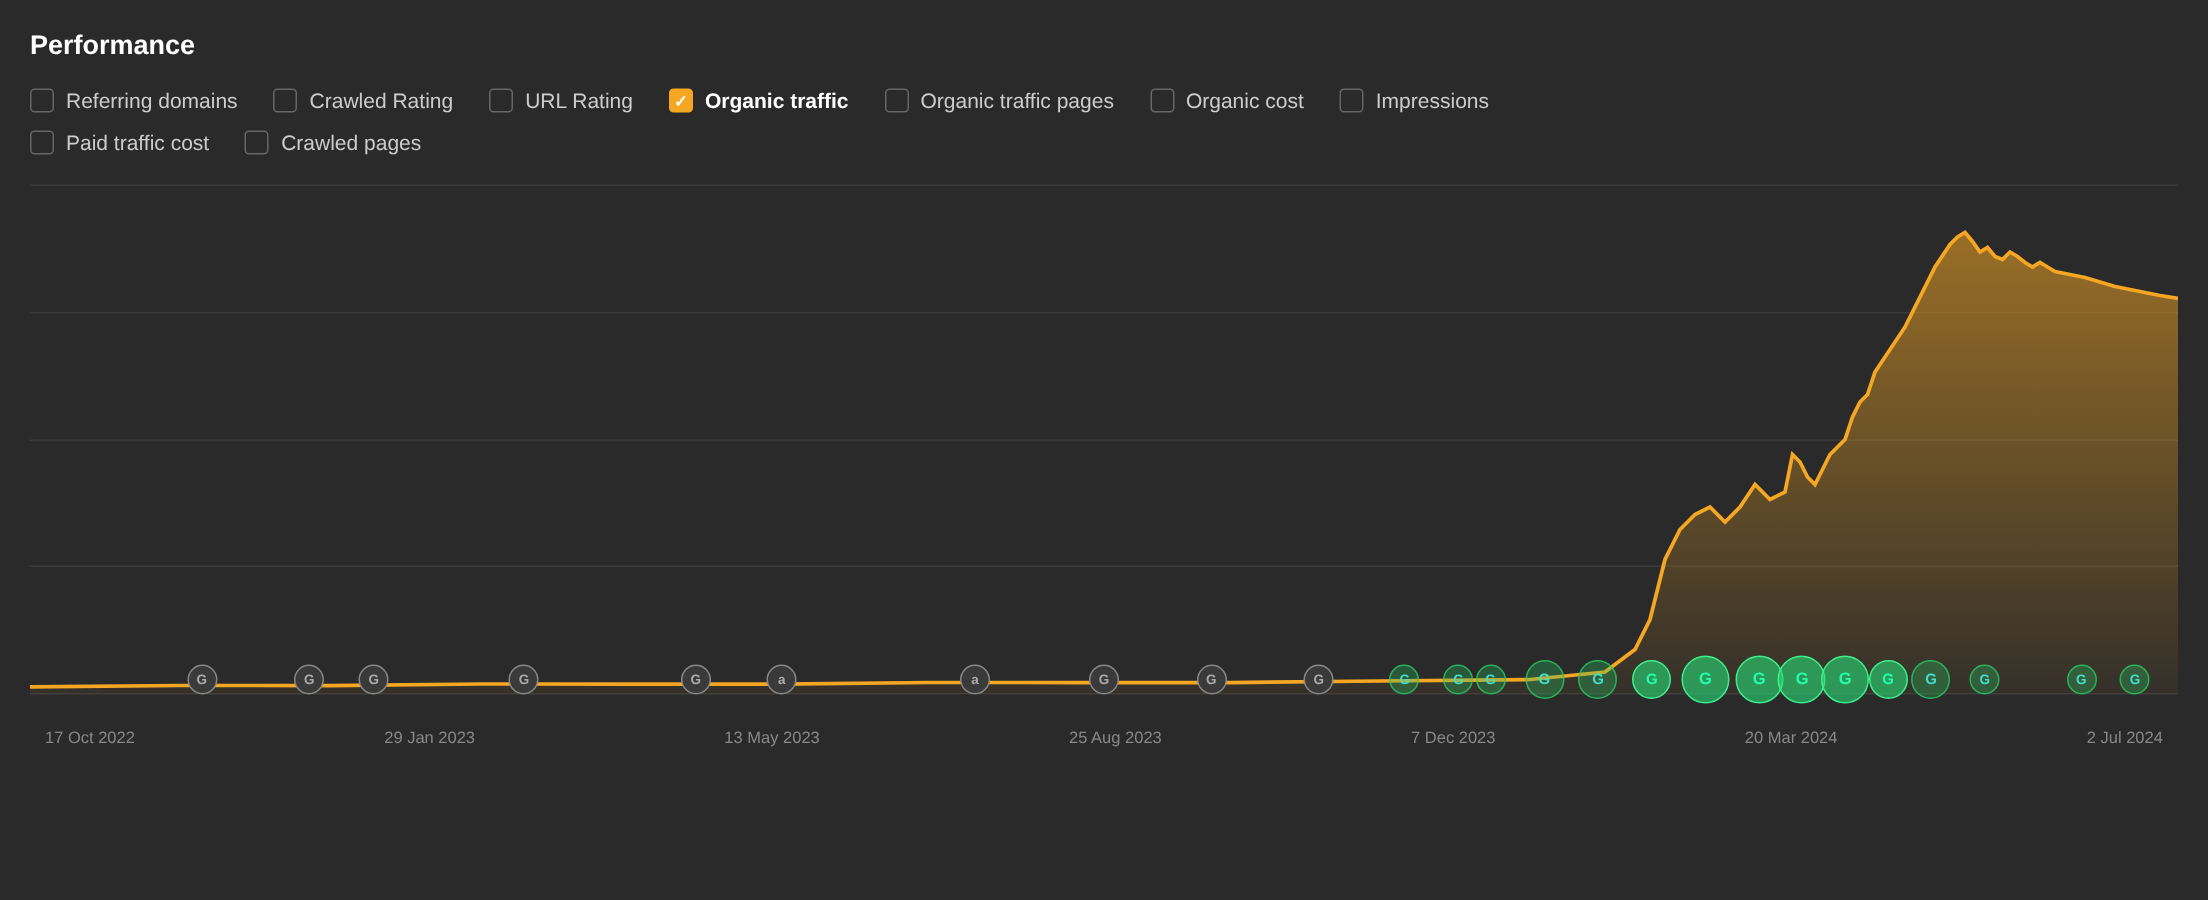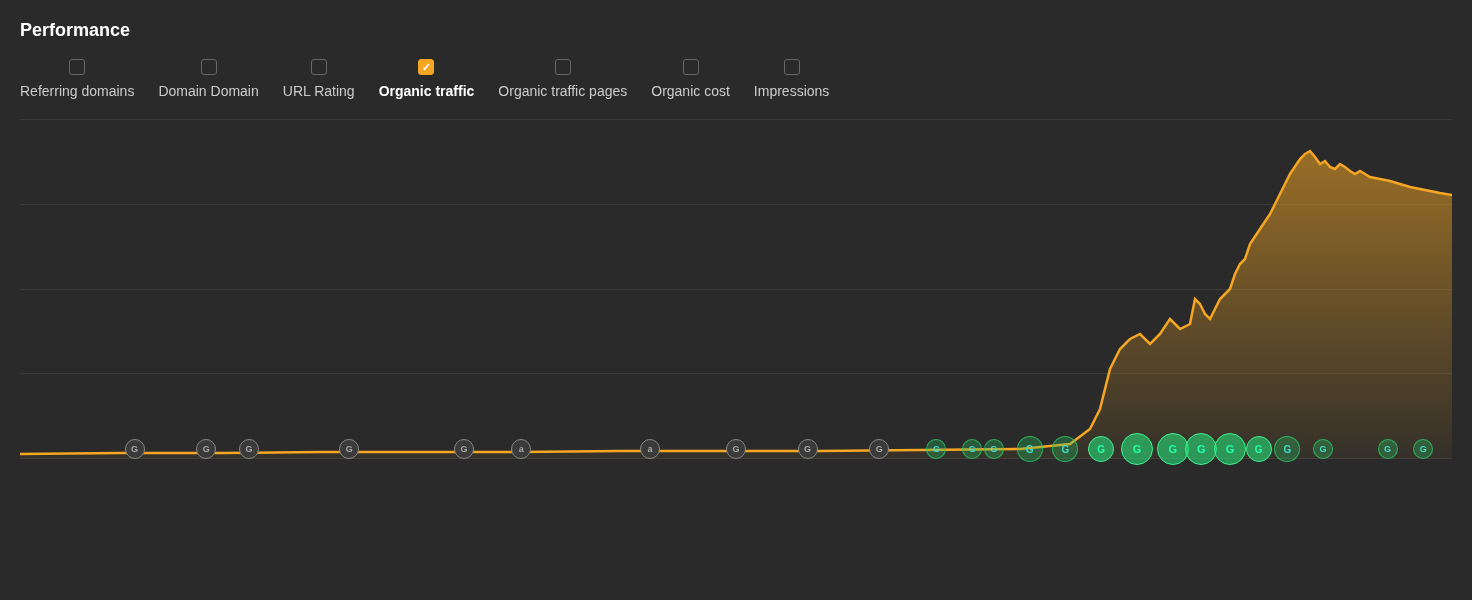--- a/index.html
+++ b/index.html
@@ -39,21 +39,20 @@
       align-items: center;
       gap: 24px;
       margin-bottom: 0px;
     }
 
     .checkbox-item {
       display: flex;
       align-items: center;
       gap: 8px;
       cursor: pointer;
-      flex-direction: column;
     }
 
     .checkbox-box {
       width: 16px;
       height: 16px;
       border: 1.5px solid #666;
       background: transparent;
       border-radius: 3px;
       flex-shrink: 0;
       display: flex;
@@ -206,21 +205,21 @@
 
   <div class="checkboxes-row1">
 
     <div class="checkbox-item">
       <div class="checkbox-box"></div>
       <span class="checkbox-label">Referring domains</span>
     </div>
 
     <div class="checkbox-item">
       <div class="checkbox-box"></div>
-      <span class="checkbox-label">Domain Domain</span>
+      <span class="checkbox-label">Crawled Rating</span>
     </div>
 
     <div class="checkbox-item">
       <div class="checkbox-box"></div>
       <span class="checkbox-label">URL Rating</span>
     </div>
 
     <div class="checkbox-item">
       <div class="checkbox-box checked"></div>
       <span class="checkbox-label active">Organic traffic</span>
@@ -235,20 +234,32 @@
       <div class="checkbox-box"></div>
       <span class="checkbox-label">Organic cost</span>
     </div>
 
     <div class="checkbox-item">
       <div class="checkbox-box"></div>
       <span class="checkbox-label">Impressions</span>
     </div>
   </div>
 
+  <div class="checkboxes-row2">
+
+    <div class="checkbox-item">
+      <div class="checkbox-box"></div>
+      <span class="checkbox-label">Paid traffic cost</span>
+    </div>
+
+    <div class="checkbox-item">
+      <div class="checkbox-box"></div>
+      <span class="checkbox-label">Crawled pages</span>
+    </div>
+  </div>
 
   <div class="chart-area">
 
     <div class="grid-lines">
       <div class="grid-line"></div>
       <div class="grid-line"></div>
       <div class="grid-line"></div>
       <div class="grid-line"></div>
       <div class="grid-line"></div>
     </div>
@@ -423,15 +434,26 @@
       <div class="marker green-bright xlarge" style="left: 84.5%;">G</div>
       <div class="marker green-bright large" style="left: 86.5%;">G</div>
       <div class="marker green large" style="left: 88.5%;">G</div>
 
       <div class="marker green" style="left: 91%;">G</div>
 
       <div class="marker green" style="left: 95.5%;">G</div>
       <div class="marker green" style="left: 98%;">G</div>
     </div>
 
+    <div class="timeline">
+      <div class="timeline-labels">
+        <span class="timeline-label">17 Oct 2022</span>
+        <span class="timeline-label">29 Jan 2023</span>
+        <span class="timeline-label">13 May 2023</span>
+        <span class="timeline-label">25 Aug 2023</span>
+        <span class="timeline-label">7 Dec 2023</span>
+        <span class="timeline-label">20 Mar 2024</span>
+        <span class="timeline-label">2 Jul 2024</span>
+      </div>
+    </div>
 
   </div>
 </div>
 
 </body></html>

